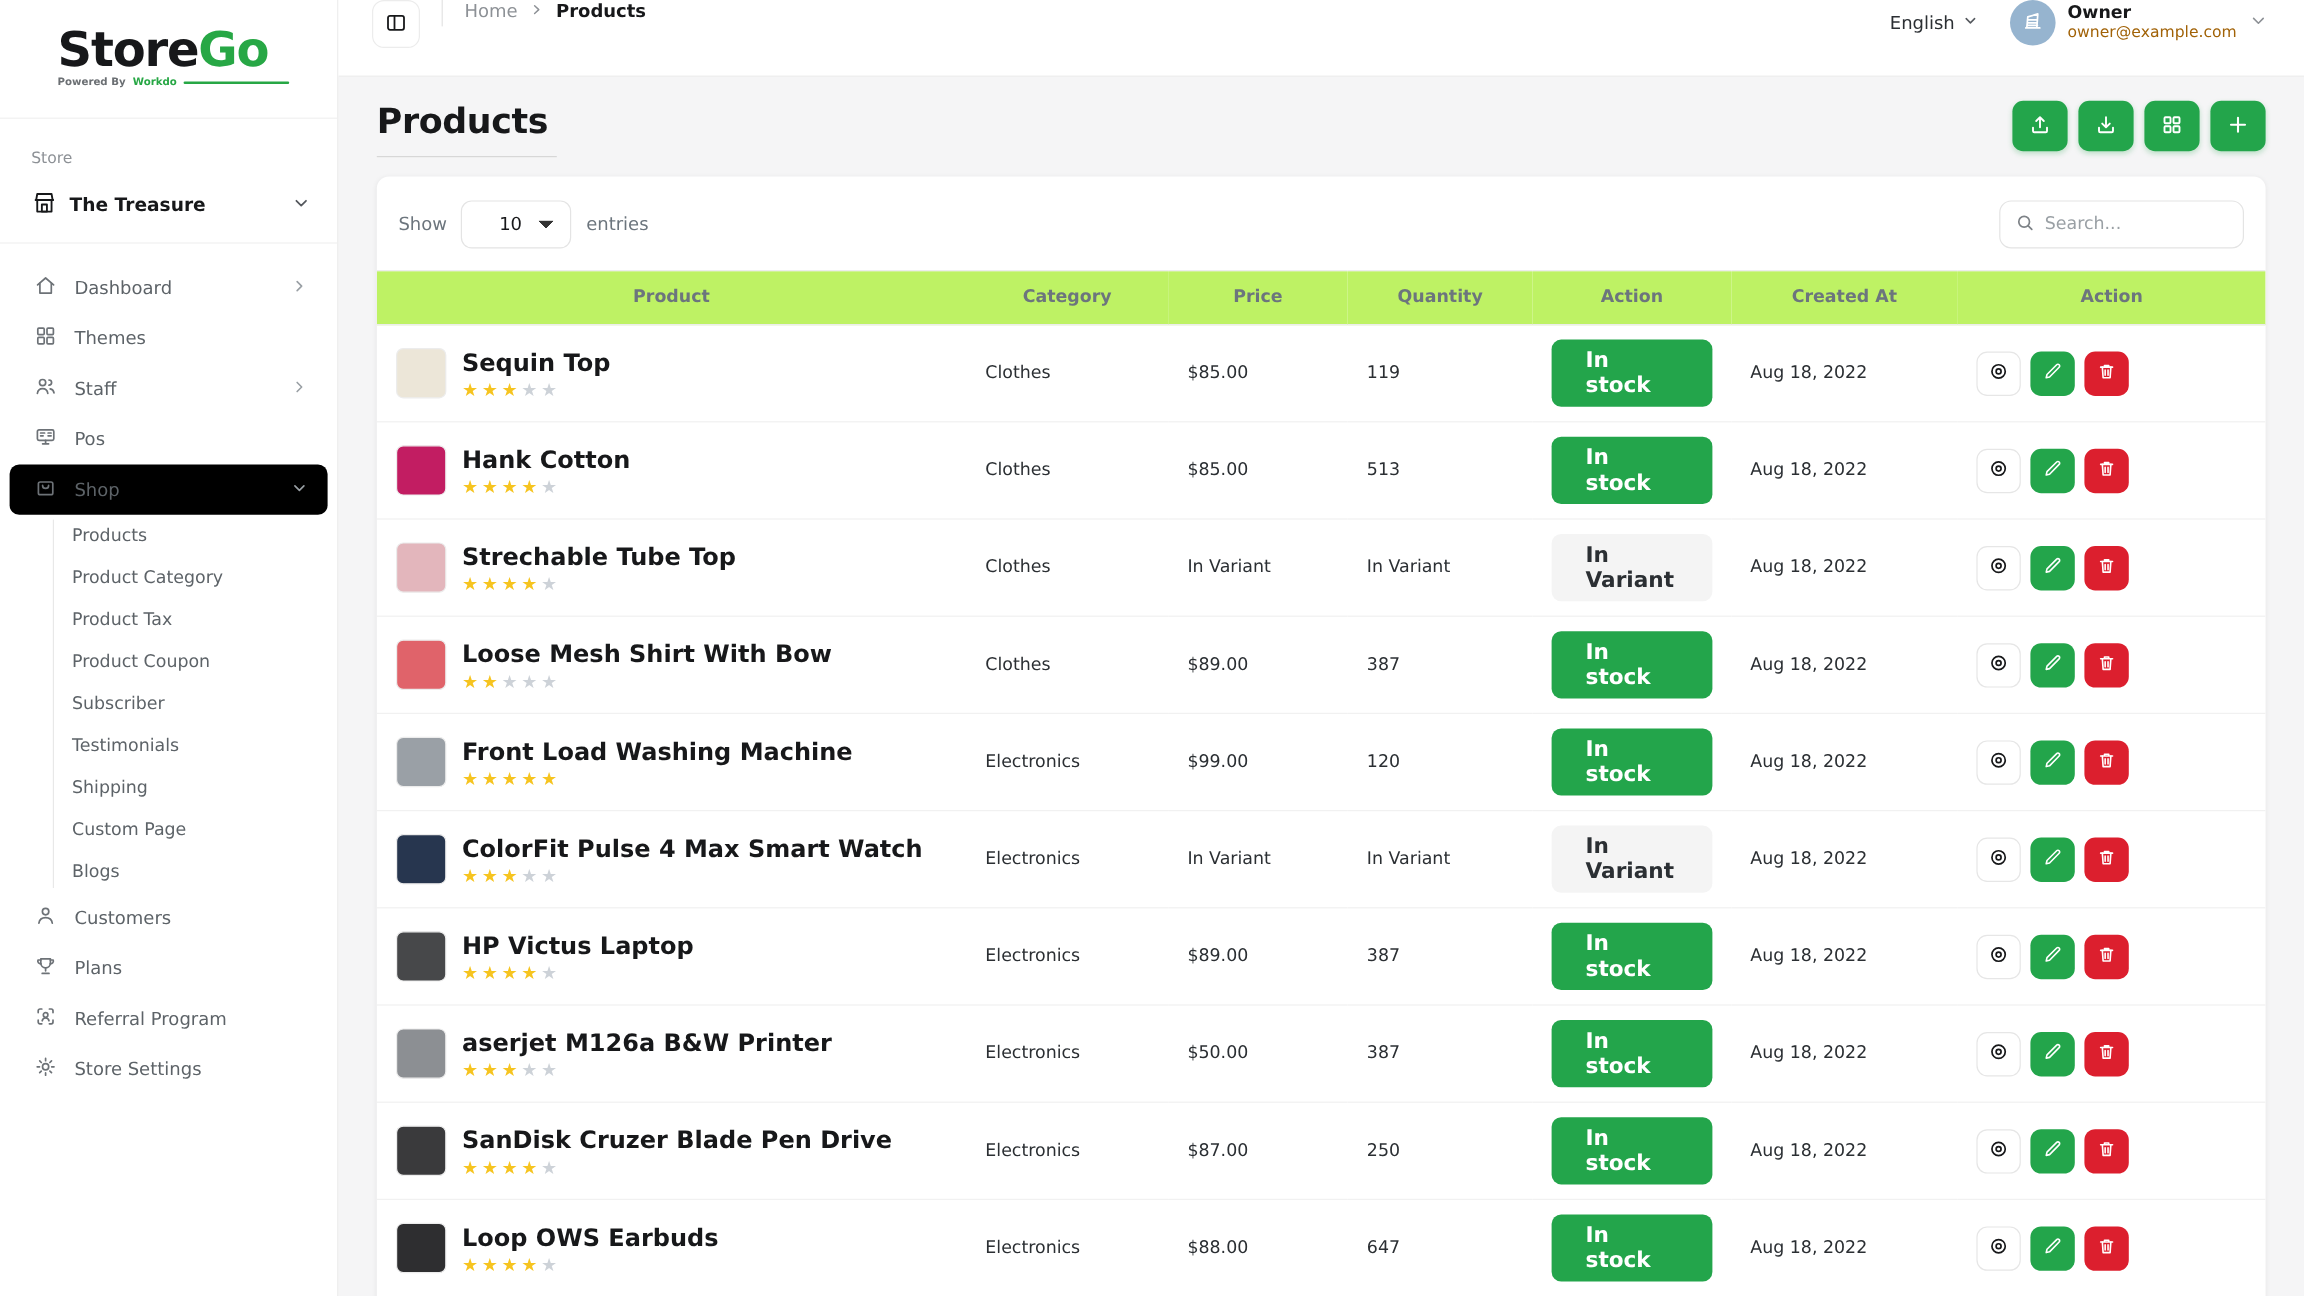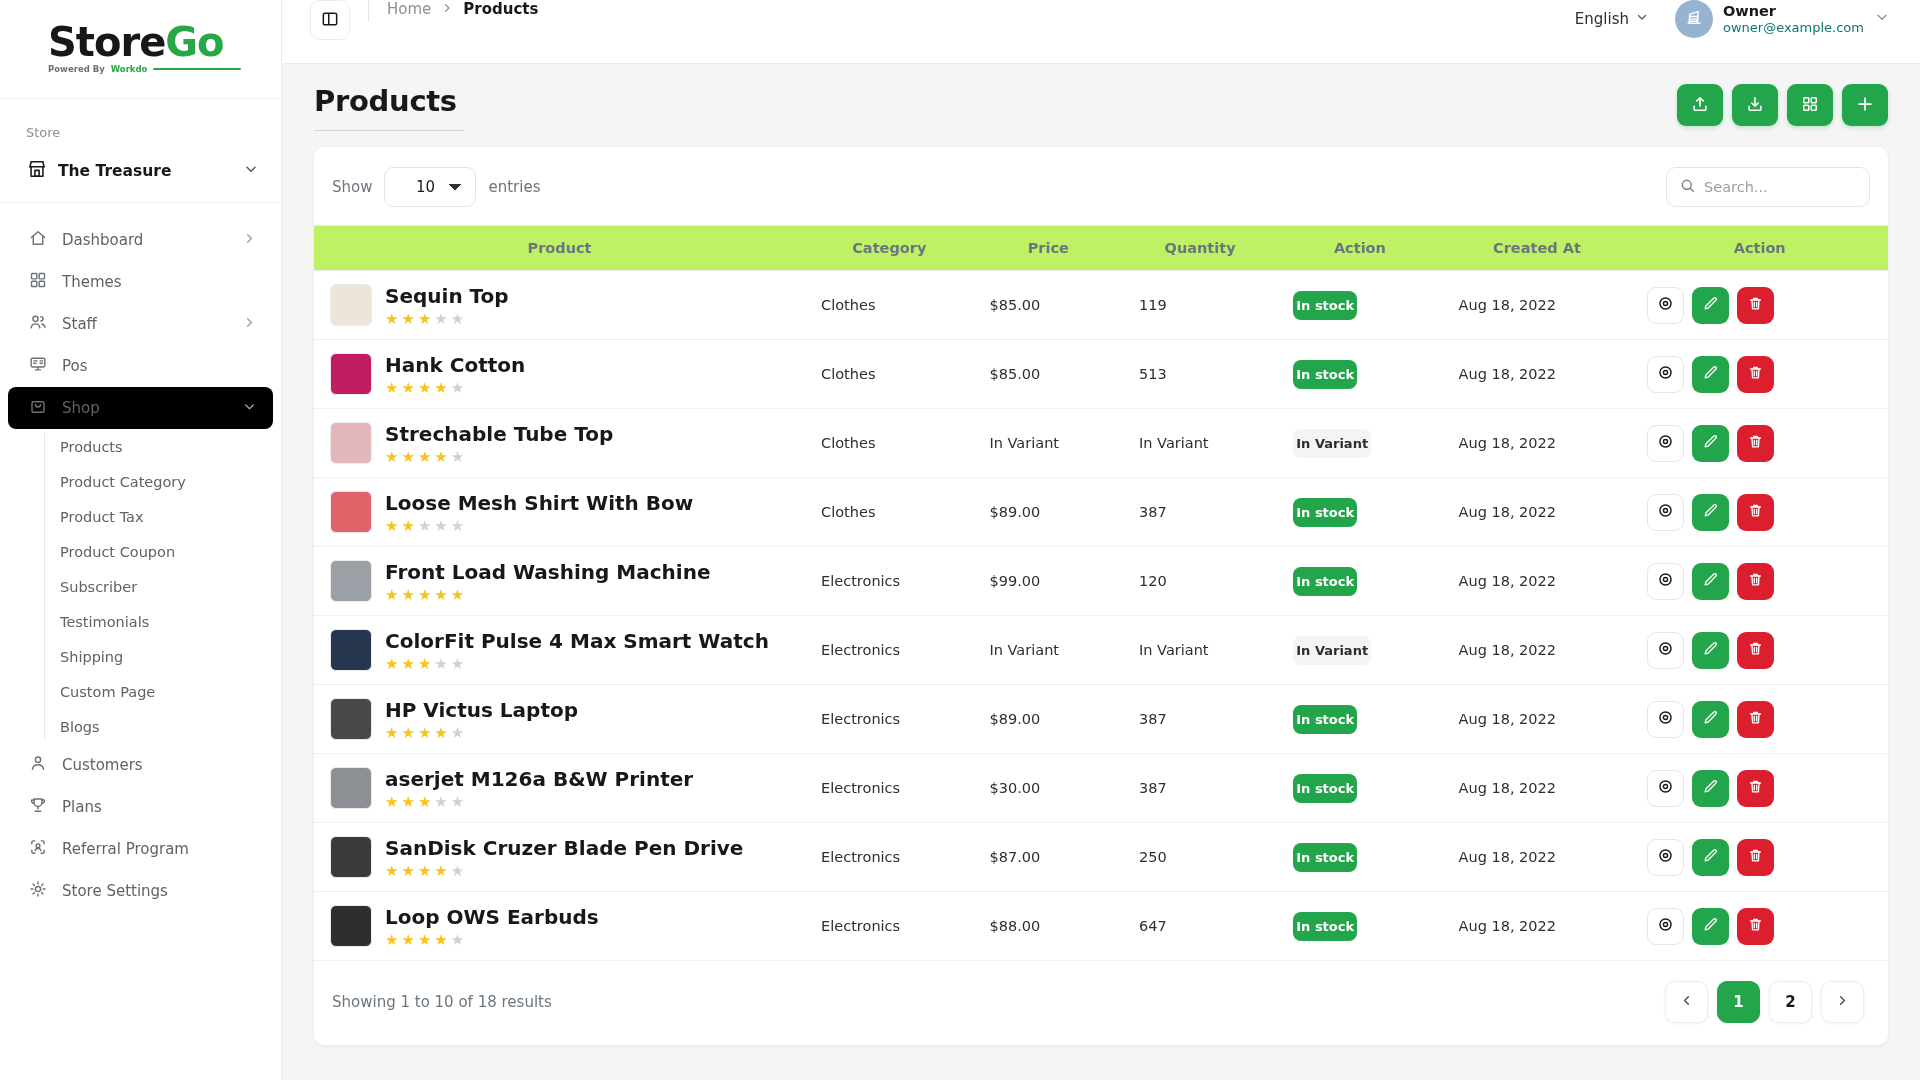--- a/index.html
+++ b/index.html
@@ -33,21 +33,21 @@
   .toggle-btn { width:40px; height:40px; border:1px solid #ececec; border-radius:10px; background:#fff; display:flex; align-items:center; justify-content:center; cursor:pointer; }
   .tb-div { width:1px; height:22px; background:#e3e3e3; margin:0 18px; }
   .crumb { display:flex; align-items:center; gap:10px; font-size:15px; }
   .crumb .c-home { color:#8d9196; cursor:pointer; }
   .crumb .c-cur { color:#17181a; font-weight:700; }
   .top-right { margin-left:auto; display:flex; align-items:center; gap:26px; }
   .lang { display:flex; align-items:center; gap:6px; font-size:15px; color:#2b2f33; cursor:pointer; }
   .userbox { display:flex; align-items:center; gap:10px; cursor:pointer; }
   .avatar { width:38px; height:38px; border-radius:50%; background:#96b4cf; display:flex; align-items:center; justify-content:center; }
   .u-name { font-size:14.5px; font-weight:700; color:#17181a; line-height:1.25; }
-  .u-mail { font-size:13px; color:#0f766e; line-height:1.25; }
+  .u-mail { font-size:13px; color:#a16207; line-height:1.25; }
 
   
   .content { flex:1; padding:20px 32px; overflow:hidden; }
   .title-row { display:flex; align-items:flex-start; justify-content:space-between; }
   .page-title { font-size:29px; font-weight:800; color:#17181a; letter-spacing:-.3px; }
   .title-underline { width:150px; height:1px; background:#d7d7d7; margin-top:12px; }
   .toolbar { display:flex; gap:9px; }
   .tb-btn { width:46px; height:42px; border:none; border-radius:9px; background:#23a54b; color:#fff; display:flex; align-items:center; justify-content:center; cursor:pointer; box-shadow:0 2px 4px rgba(35,165,75,.25); }
 
   .card { background:#fff; border-radius:10px; margin-top:16px; box-shadow:0 1px 4px rgba(0,0,0,.06); overflow:hidden; }
@@ -59,21 +59,21 @@
   .search-wrap input::placeholder { color:#9aa0a5; }
 
   table { width:100%; border-collapse:collapse; table-layout:fixed; }
   thead th { background:#bef264; border-top:1px solid #ececec; border-bottom:1px solid #ececec; text-align:center; font-size:14.5px; font-weight:600; color:#6c757d; padding:14px 16px; }
   tbody td { border-bottom:1px solid #f1f1f1; padding:12px 16px; font-size:14.5px; color:#2b2f33; vertical-align:middle; height:69px; }
   .prod-cell { display:flex; align-items:center; gap:13px; }
   .thumb { width:42px; height:42px; border-radius:6px; border:1px solid #ececec; flex:none; }
   .p-name { font-size:20px; font-weight:700; color:#17181a; margin-bottom:4px; }
   .stars { font-size:15px; letter-spacing:3px; line-height:1; }
   .stars .on { color:#f6c41f; } .stars .off { color:#cdd2d8; }
-  .badge { display:inline-block; padding:7px 3px; border-radius:8px; font-size:13px; font-weight:700; }
+  .badge { display:inline-block; padding:7px 28px; border-radius:8px; font-size:18px; font-weight:700; }
   .badge.in-stock { background:#23a54b; color:#fff; }
   .badge.variant { background:#f4f4f4; color:#2b2f33; font-weight:600; }
   .act-wrap { display:flex; gap:8px; }
   .act-btn { width:37px; height:37px; border-radius:9px; display:flex; align-items:center; justify-content:center; cursor:pointer; border:none; }
   .act-view { background:#fff; border:1px solid #e6e6e6; color:#17181a; }
   .act-edit { background:#23a54b; color:#fff; }
   .act-del { background:#dc1f2e; color:#fff; }
 
   .pager-row { display:flex; align-items:center; justify-content:space-between; padding:20px 24px 22px 18px; }
   .pg-summary { font-size:15px; color:#6c757d; }
@@ -601,21 +601,21 @@
     <td>
       <div class="prod-cell">
         <div class="thumb" style="background:#8c8f93"></div>
         <div>
           <div class="p-name">aserjet M126a B&amp;W Printer</div>
           <div class="stars"><span class="on">★</span><span class="on">★</span><span class="on">★</span><span class="off">★</span><span class="off">★</span></div>
         </div>
       </div>
     </td>
     <td>Electronics</td>
-    <td>$30.00</td>
+    <td>$50.00</td>
     <td>387</td>
     <td><span class="badge in-stock">In stock</span></td>
     <td>Aug 18, 2022</td>
     <td>
       <div class="act-wrap">
         <button class="act-btn act-view">
                     <span><svg width="19" height="19" viewBox="0 0 24 24" fill="none" stroke="#17181a" stroke-width="1.8">
                         <circle cx="12" cy="12" r="7"></circle>
                         <circle cx="12" cy="12" r="2.6"></circle>
                       </svg></span>

